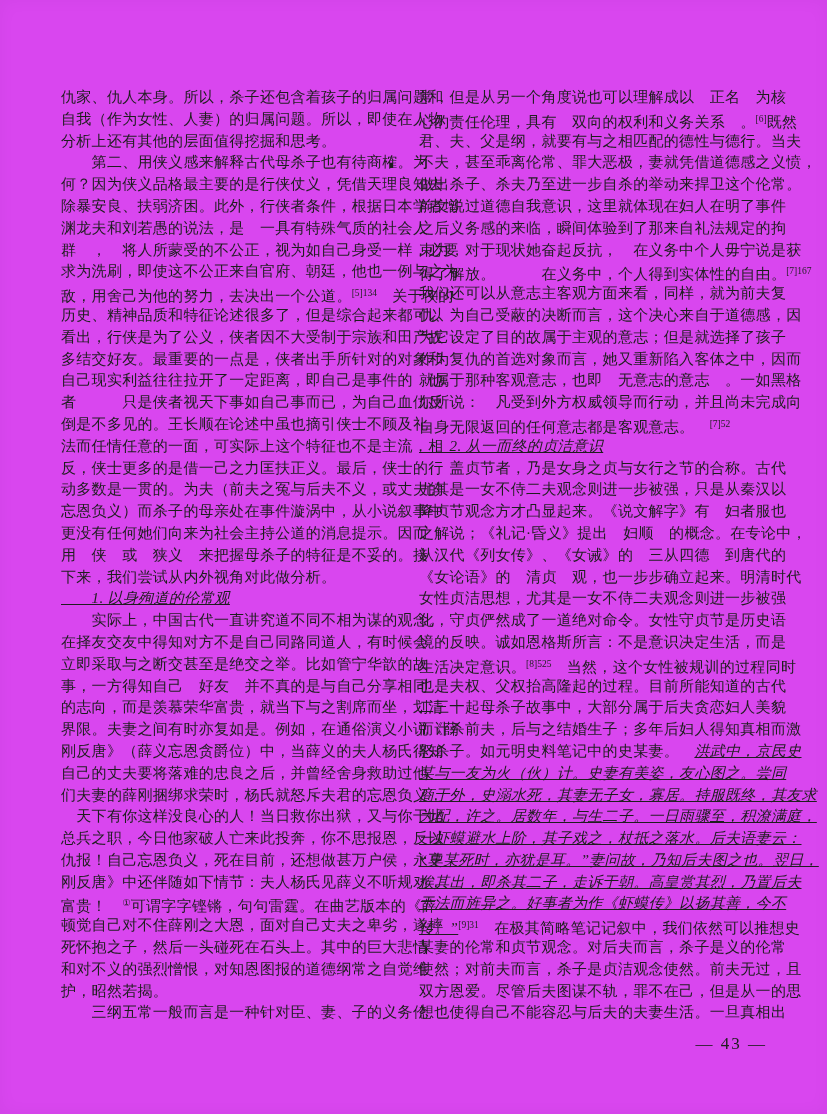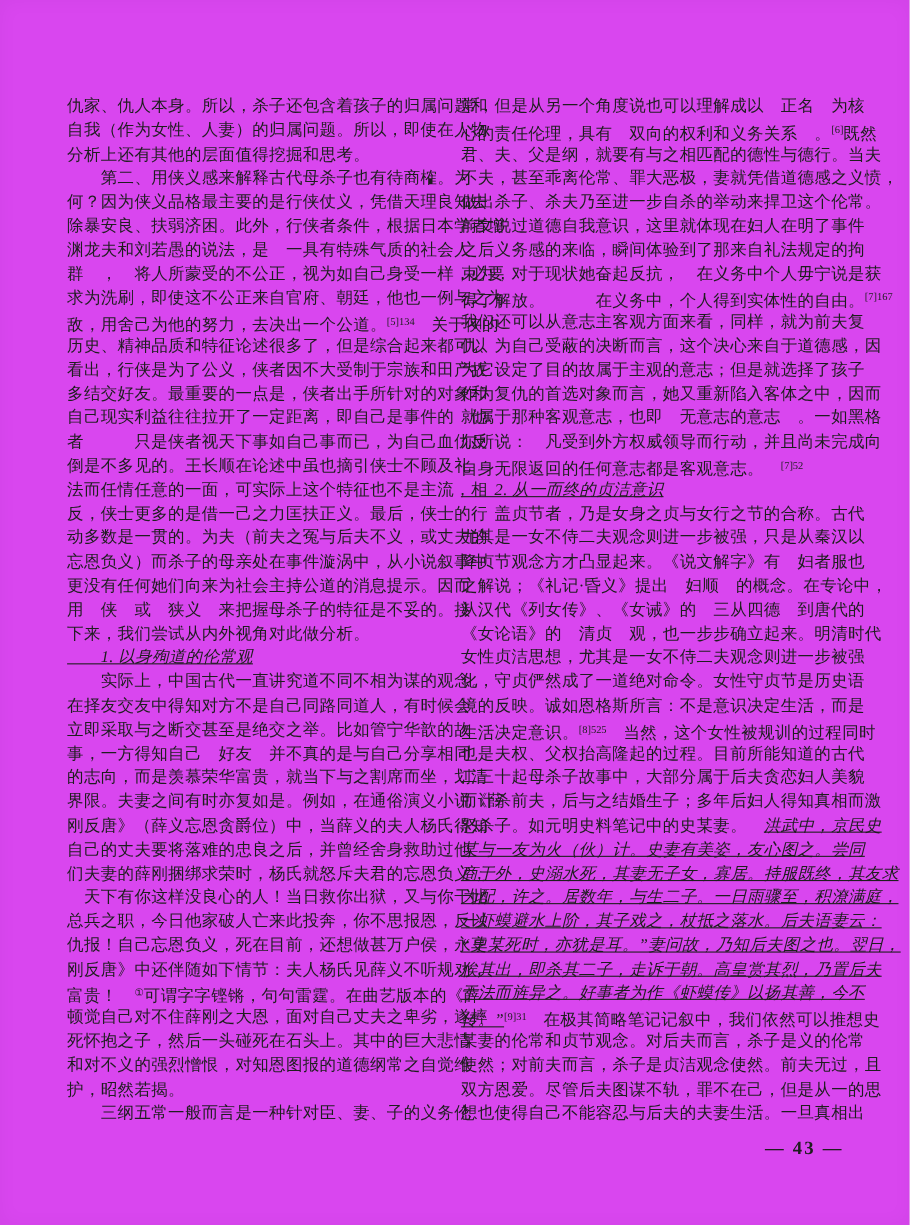--- a/index.html
+++ b/index.html
@@ -17,21 +17,21 @@
   .col-right{left:419px;width:348px;}
   .line{
     height:21.8px;line-height:21.8px;
     font-size:15px;letter-spacing:0.3px;
     white-space:pre;
   }
   .kai{font-style:italic;text-decoration:underline;}
   .sup{font-size:9.5px;vertical-align:5px;letter-spacing:0;}
   .pageno{
     position:absolute;top:1034px;right:60px;
-    font-weight:bold;font-size:17px;letter-spacing:2px;
+    font-weight:normal;font-size:17px;letter-spacing:2px;
   }
 </style>
 </head>
 <body>
 
 <div class="page">
   <div class="col col-left">
       <div class="line"><span>仇家、仇人本身。所以，杀子还包含着孩子的归属问题和</span></div>
       <div class="line"><span>自我（作为女性、人妻）的归属问题。所以，即使在人物</span></div>
       <div class="line"><span>分析上还有其他的层面值得挖掘和思考。</span></div>

